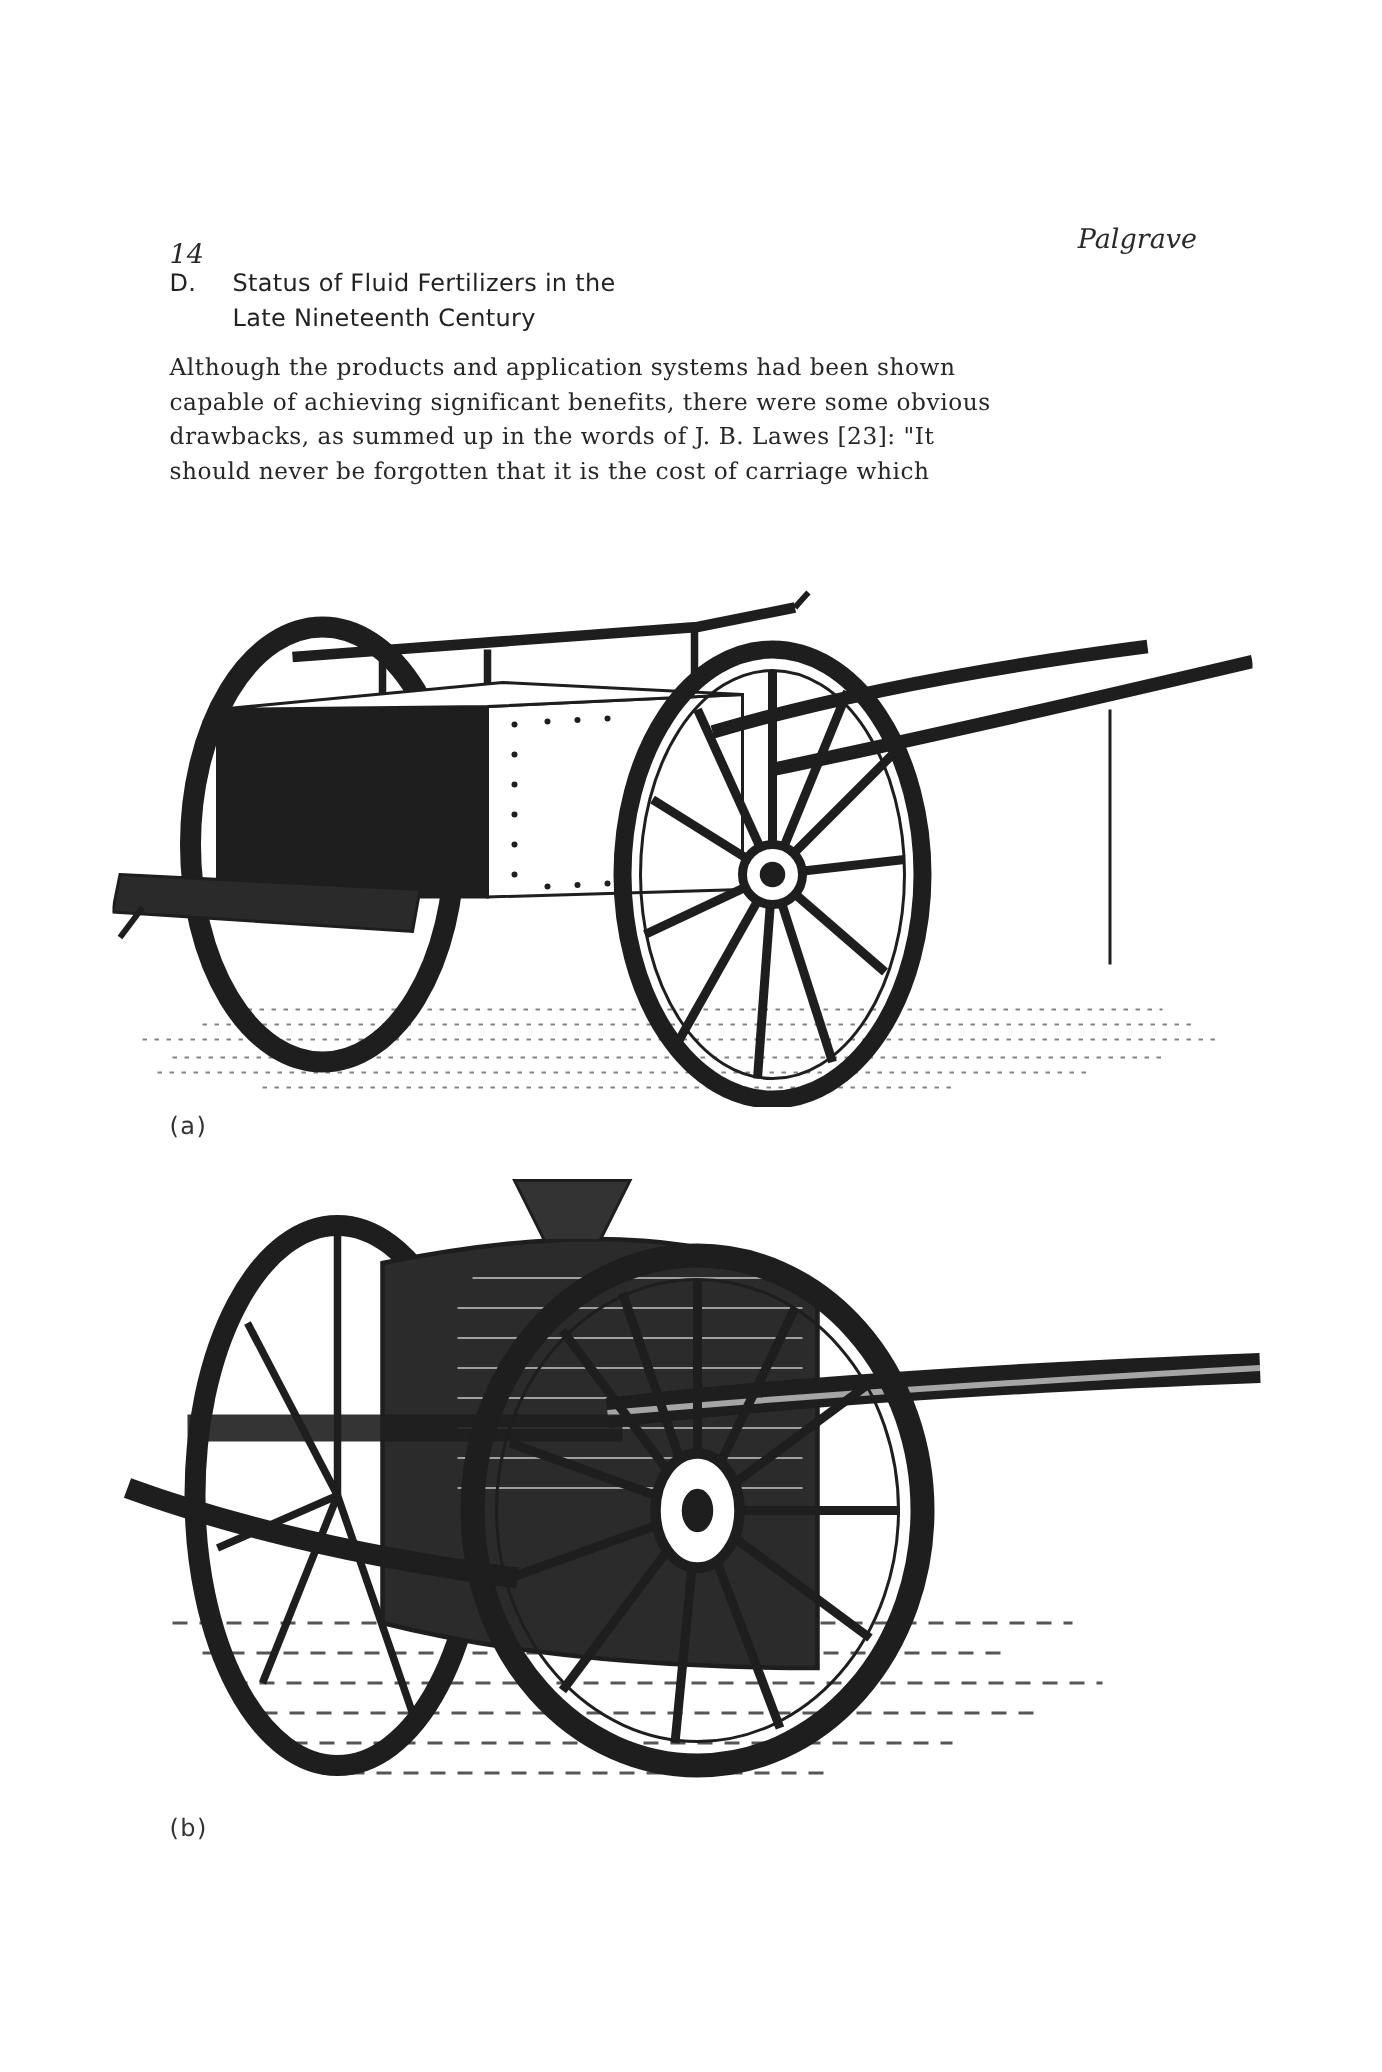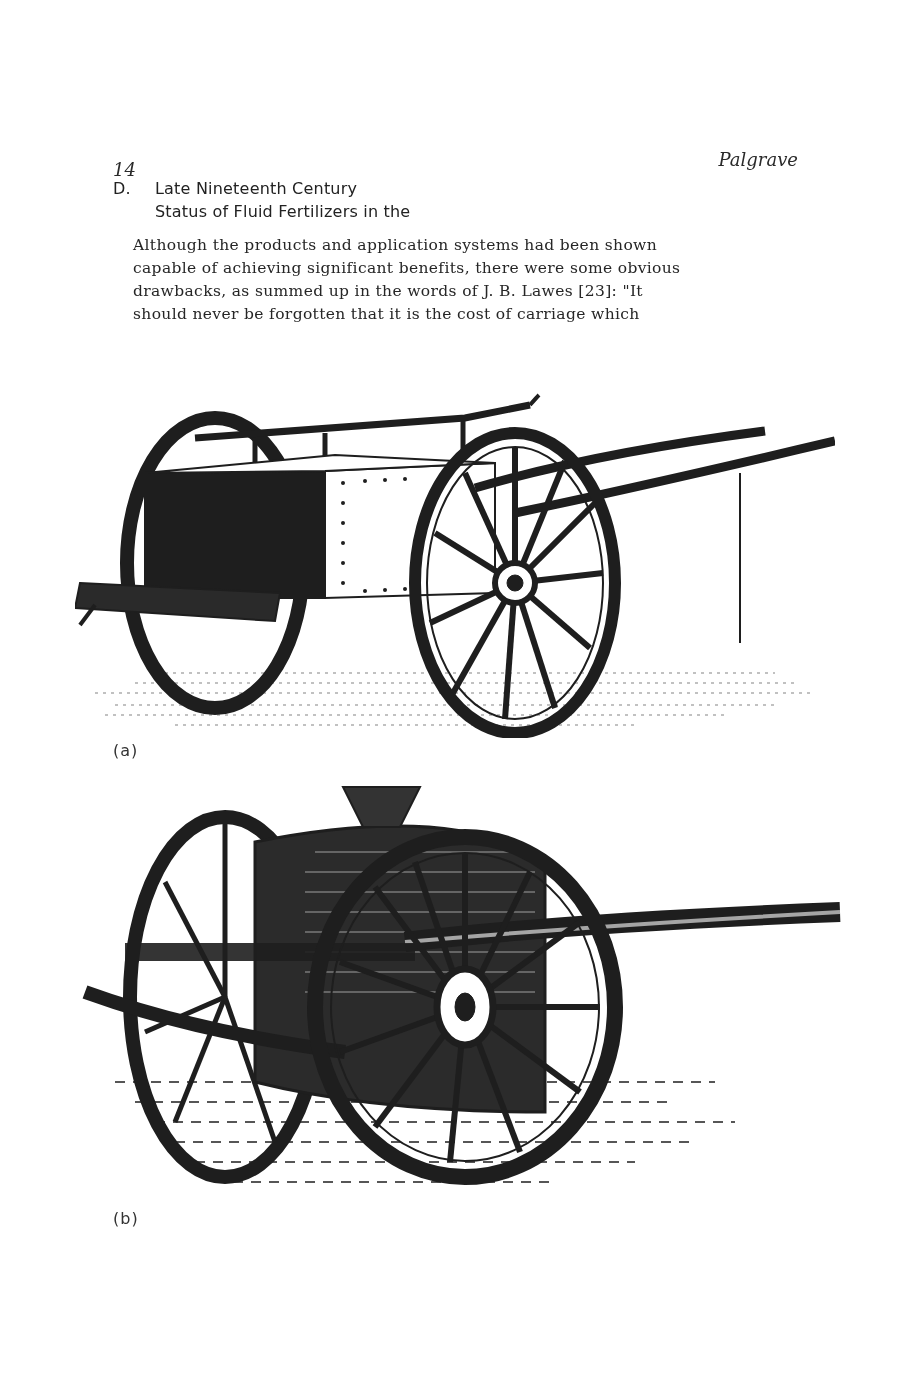--- a/index.html
+++ b/index.html
@@ -6,42 +6,42 @@
     body { width: 921px; height: 1381px; position: relative; overflow: hidden; color: #1e1e1e; }
     .running-head { position: absolute; top: 131px; left: 113px; width: 685px; height: 26px;
       font-family: "DejaVu Serif", serif; font-style: italic; font-size: 18px; color: #2a2a2a; }
     .running-head .page-number { position: absolute; left: 0; top: 0; margin-top: 28px; }
     .running-head .running-title { position: absolute; right: 0; top: 18px; }
     .section-heading { position: absolute; top: 177px; left: 113px; width: 500px;
       font-family: "DejaVu Sans", sans-serif; font-size: 16px; line-height: 23px; color: #222; letter-spacing: 0.2px; }
     .section-heading .marker { position: absolute; left: 0; top: 0; }
     .section-heading .title { margin-left: 42px; display: block; }
     .body-text { position: absolute; top: 234px; left: 113px; width: 670px;
-      font-family: "DejaVu Serif", serif; font-size: 15.5px; line-height: 23px; color: #262626; letter-spacing: 0.35px; margin-left: 20px; }
+      font-family: "DejaVu Serif", serif; font-size: 15.5px; line-height: 23px; color: #262626; letter-spacing: 0.35px; }
     .body-text p { margin: 0; white-space: pre-line; }
     .figure { position: absolute; }
     .figure svg { display: block; }
     .fig-a { left: 75px; top: 393px; width: 760px; height: 345px; }
     .fig-b { left: 75px; top: 782px; width: 770px; height: 420px; }
     .caption { position: absolute; font-family: "DejaVu Sans", sans-serif; font-size: 16px; color: #333; letter-spacing: 1px; }
     .caption-a { left: 113px; top: 741px; }
     .caption-b { left: 113px; top: 1209px; }
   </style>
 </head>
 <body>
 
 <div class="running-head">
   <span class="page-number">14</span>
   <span class="running-title">Palgrave</span>
 </div>
 
 <div class="section-heading">
   <span class="marker">D.</span>
+  <span class="title">Status of Fluid Fertilizers in the</span>
   <span class="title">Late Nineteenth Century</span>
-  <span class="title">Status of Fluid Fertilizers in the</span>
 </div>
 
 <div class="body-text">
   <p>Although the products and application systems had been shown
 capable of achieving significant benefits, there were some obvious
 drawbacks, as summed up in the words of J. B. Lawes [23]:  "It
 should never be forgotten that it is the cost of carriage which</p>
 </div>
 
 <div class="figure fig-a">

